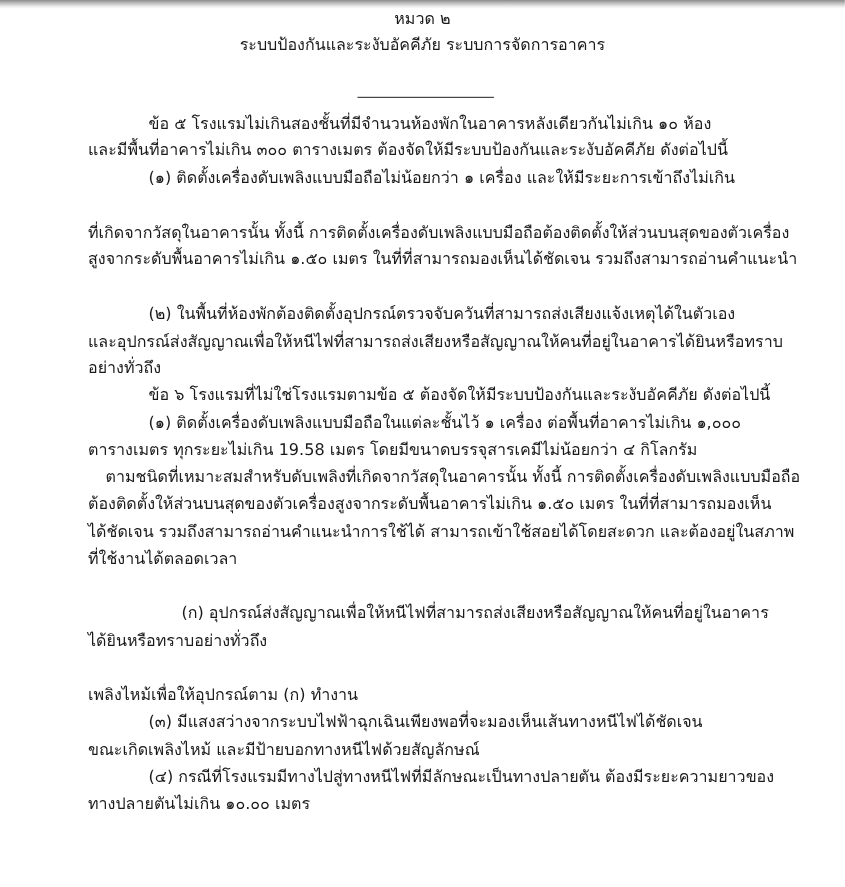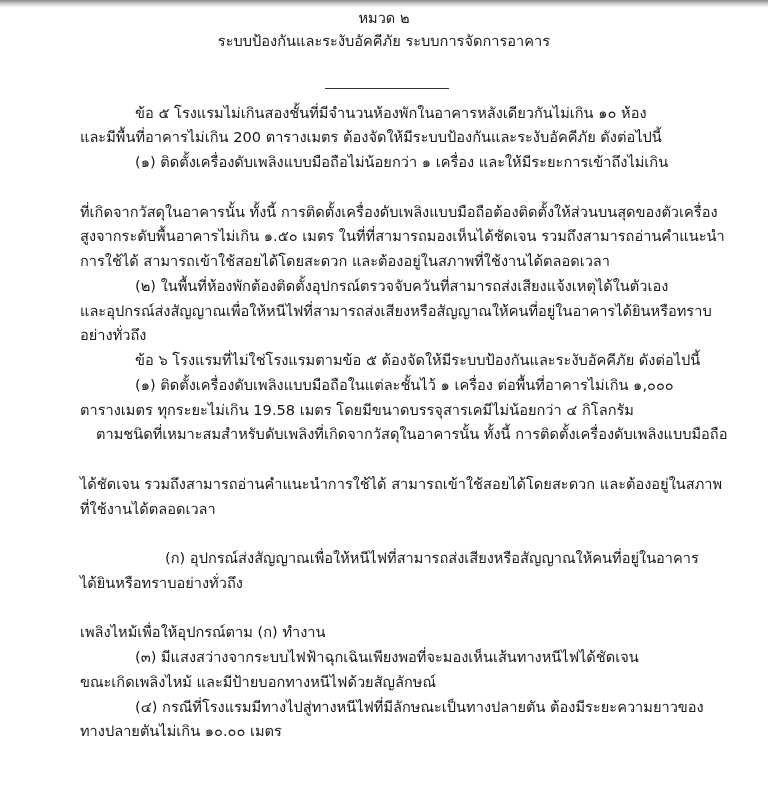--- a/index.html
+++ b/index.html
@@ -30,32 +30,32 @@
 <body>
 
 <div class="topshadow"></div>
 
 <div class="page">
   <div class="line center" style="top:8px">หมวด  ๒</div>
   <div class="line center" style="top:31px">ระบบป้องกันและระงับอัคคีภัย  ระบบการจัดการอาคาร</div>
   <div class="rule"></div>
 
   <div class="line" style="left:135px; top:103px">ข้อ  ๕  โรงแรมไม่เกินสองชั้นที่มีจำนวนห้องพักในอาคารหลังเดียวกันไม่เกิน  ๑๐  ห้อง</div>
-  <div class="line" style="left:80px; top:127px">และมีพื้นที่อาคารไม่เกิน  200  ตารางเมตร  ต้องจัดให้มีระบบป้องกันและระงับอัคคีภัย  ดังต่อไปนี้</div>
+  <div class="line" style="left:80px; top:127px">และมีพื้นที่อาคารไม่เกิน  ๓๐๐  ตารางเมตร  ต้องจัดให้มีระบบป้องกันและระงับอัคคีภัย  ดังต่อไปนี้</div>
   <div class="line" style="left:135px; top:152px">(๑)  ติดตั้งเครื่องดับเพลิงแบบมือถือไม่น้อยกว่า  ๑  เครื่อง  และให้มีระยะการเข้าถึงไม่เกิน</div>
   <div class="line" style="left:80px; top:202px">ที่เกิดจากวัสดุในอาคารนั้น  ทั้งนี้  การติดตั้งเครื่องดับเพลิงแบบมือถือต้องติดตั้งให้ส่วนบนสุดของตัวเครื่อง</div>
   <div class="line" style="left:80px; top:226px">สูงจากระดับพื้นอาคารไม่เกิน  ๑.๕๐  เมตร  ในที่ที่สามารถมองเห็นได้ชัดเจน  รวมถึงสามารถอ่านคำแนะนำ</div>
-  <div class="line" style="left:80px; top:251px">การใช้ได้  สามารถเข้าใช้สอยได้โดยสะดวก  และต้องอยู่ในสภาพที่ใช้งานได้ตลอดเวลา</div>
   <div class="line" style="left:135px; top:276px">(๒)  ในพื้นที่ห้องพักต้องติดตั้งอุปกรณ์ตรวจจับควันที่สามารถส่งเสียงแจ้งเหตุได้ในตัวเอง</div>
   <div class="line" style="left:80px; top:301px">และอุปกรณ์ส่งสัญญาณเพื่อให้หนีไฟที่สามารถส่งเสียงหรือสัญญาณให้คนที่อยู่ในอาคารได้ยินหรือทราบ</div>
   <div class="line" style="left:80px; top:325px">อย่างทั่วถึง</div>
   <div class="line" style="left:135px; top:350px">ข้อ  ๖  โรงแรมที่ไม่ใช่โรงแรมตามข้อ  ๕  ต้องจัดให้มีระบบป้องกันและระงับอัคคีภัย  ดังต่อไปนี้</div>
   <div class="line" style="left:135px; top:375px">(๑)  ติดตั้งเครื่องดับเพลิงแบบมือถือในแต่ละชั้นไว้  ๑  เครื่อง  ต่อพื้นที่อาคารไม่เกิน  ๑,๐๐๐</div>
   <div class="line" style="left:80px; top:400px">ตารางเมตร  ทุกระยะไม่เกิน  19.58  เมตร  โดยมีขนาดบรรจุสารเคมีไม่น้อยกว่า  ๔  กิโลกรัม</div>
   <div class="line" style="left:96px; top:424px">ตามชนิดที่เหมาะสมสำหรับดับเพลิงที่เกิดจากวัสดุในอาคารนั้น  ทั้งนี้  การติดตั้งเครื่องดับเพลิงแบบมือถือ</div>
+  <div class="line" style="left:80px; top:449px">ต้องติดตั้งให้ส่วนบนสุดของตัวเครื่องสูงจากระดับพื้นอาคารไม่เกิน  ๑.๕๐  เมตร  ในที่ที่สามารถมองเห็น</div>
   <div class="line" style="left:80px; top:474px">ได้ชัดเจน  รวมถึงสามารถอ่านคำแนะนำการใช้ได้  สามารถเข้าใช้สอยได้โดยสะดวก  และต้องอยู่ในสภาพ</div>
   <div class="line" style="left:80px; top:499px">ที่ใช้งานได้ตลอดเวลา</div>
   <div class="line" style="left:165px; top:548px">(ก)  อุปกรณ์ส่งสัญญาณเพื่อให้หนีไฟที่สามารถส่งเสียงหรือสัญญาณให้คนที่อยู่ในอาคาร</div>
   <div class="line" style="left:80px; top:573px">ได้ยินหรือทราบอย่างทั่วถึง</div>
   <div class="line" style="left:80px; top:622px">เพลิงไหม้เพื่อให้อุปกรณ์ตาม  (ก)  ทำงาน</div>
   <div class="line" style="left:135px; top:647px">(๓)  มีแสงสว่างจากระบบไฟฟ้าฉุกเฉินเพียงพอที่จะมองเห็นเส้นทางหนีไฟได้ชัดเจน</div>
   <div class="line" style="left:80px; top:672px">ขณะเกิดเพลิงไหม้  และมีป้ายบอกทางหนีไฟด้วยสัญลักษณ์</div>
   <div class="line" style="left:135px; top:697px">(๔)  กรณีที่โรงแรมมีทางไปสู่ทางหนีไฟที่มีลักษณะเป็นทางปลายตัน  ต้องมีระยะความยาวของ</div>
   <div class="line" style="left:80px; top:721px">ทางปลายตันไม่เกิน  ๑๐.๐๐  เมตร</div>
 </div>

